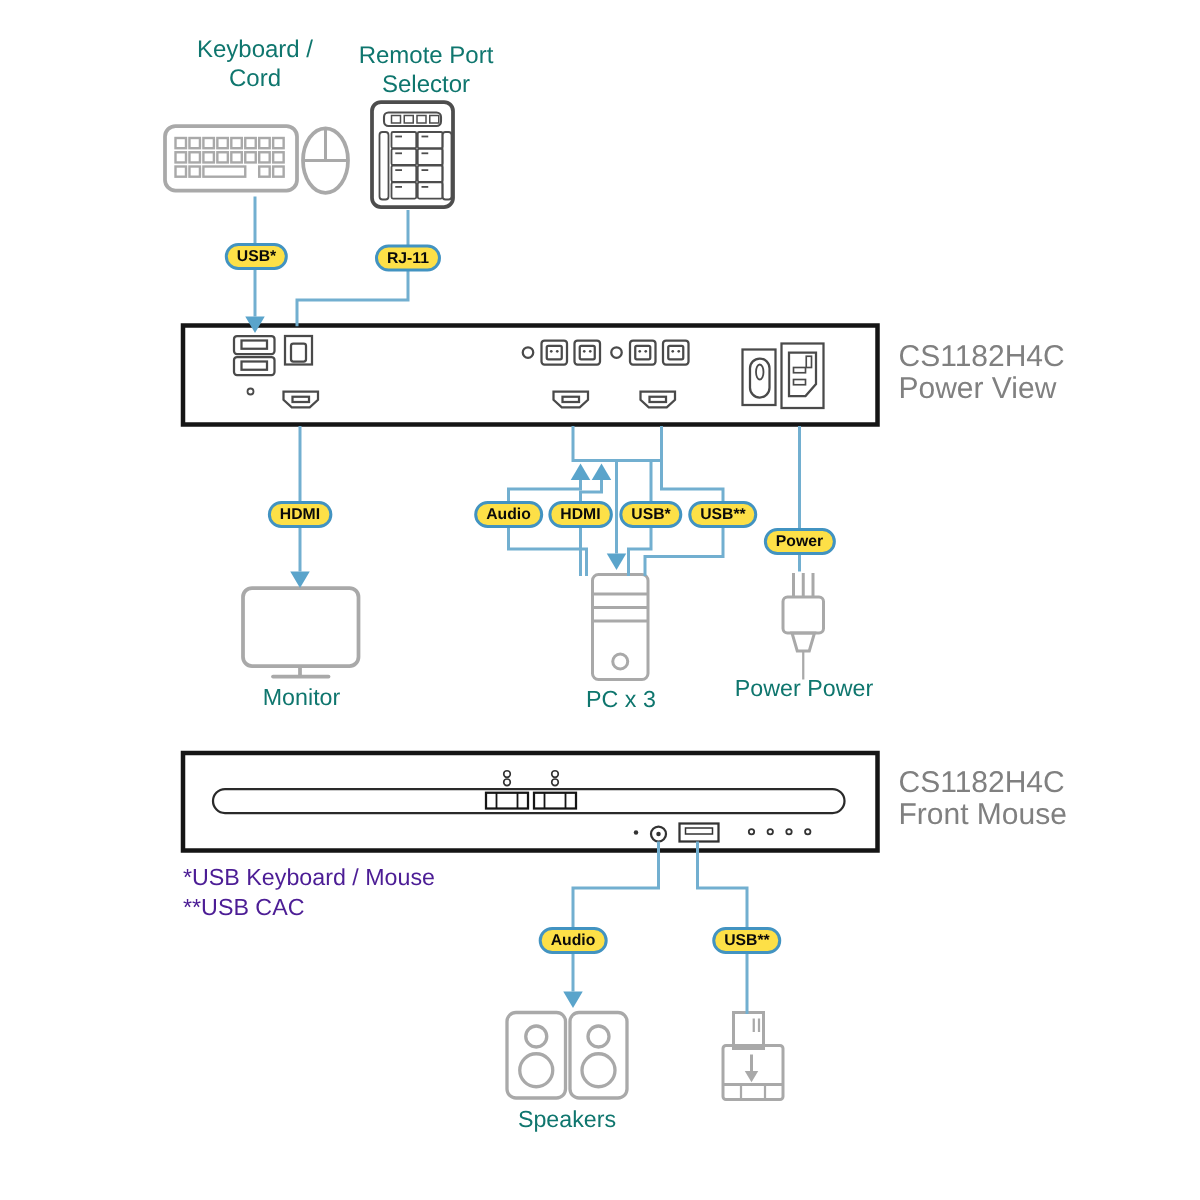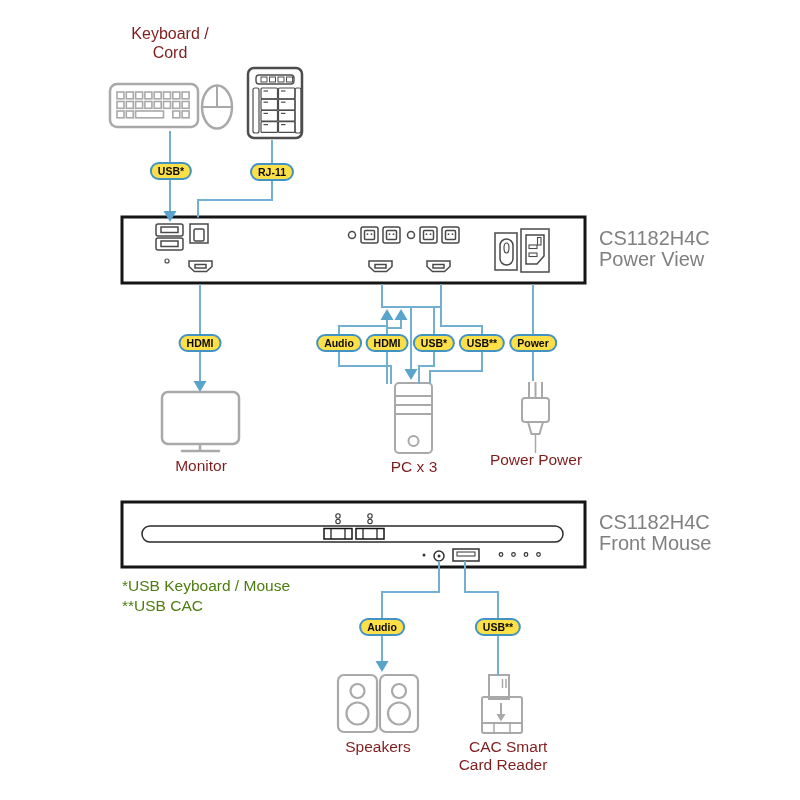--- a/index.html
+++ b/index.html
@@ -1,23 +1,23 @@
 <!DOCTYPE html>
 <html><head>
 <meta charset="utf-8">
 <style>
   html,body{margin:0;padding:0;background:#fff;}
   .stage{position:relative;width:800px;height:800px;background:#ffffff;
          font-family:"Liberation Sans",sans-serif;overflow:hidden;}
   .stage svg{position:absolute;left:0;top:0;}
-  .txt{position:absolute;color:#7f1d1d;}
+  .txt{position:absolute;color:#0f766e;}
   .dev-label{font-size:16px;line-height:19px;text-align:center;transform:translateX(-50%);white-space:nowrap;}
   .panel-title{font-size:20px;line-height:21px;color:#808080;text-align:left;white-space:nowrap;}
-  .caption{font-size:15.5px;line-height:18px;text-align:right;transform:translateX(-50%);white-space:nowrap;}
-  .footnote{font-size:15.5px;line-height:19px;color:#4d7c0f;white-space:nowrap;text-align:right;}
+  .caption{font-size:15.5px;line-height:18px;text-align:center;transform:translateX(-50%);white-space:nowrap;}
+  .footnote{font-size:15.5px;line-height:19px;color:#4c1d95;white-space:nowrap;text-align:right;}
   .pill{position:absolute;transform:translate(-50%,-50%);background:#fde047;
         border:2px solid #4293c1;border-radius:11px;padding:1px 6px;
         font-size:10.5px;font-weight:bold;color:#0a0a0a;white-space:nowrap;z-index:5;}
 </style>
 </head>
 <body>
 
 <div class="stage">
 
   <svg width="800" height="800" viewBox="0 0 800 800">
@@ -248,46 +248,46 @@
       <polygon points="394.5,320 407.5,320 401,309"></polygon>
       <polygon points="404.5,369 417.5,369 411,380"></polygon>
       <polygon points="375.5,661 388.5,661 382,672"></polygon>
     </g>
   </svg>
 
   <div class="txt dev-label" style="left:170px;top:24px">
     <div>Keyboard /</div>
     <div>Cord</div>
   </div>
+  <div class="txt dev-label" style="left:284px;top:28px">
+    <div>Remote Port</div>
+    <div>Selector</div>
+  </div>
 
   <div class="txt panel-title" style="left:599px;top:228px">
     <div>CS1182H4C</div>
     <div>Power View</div>
   </div>
   <div class="txt panel-title" style="left:599px;top:512px">
     <div>CS1182H4C</div>
     <div>Front Mouse</div>
   </div>
 
   <div class="txt caption" style="left:201px;top:457px">Monitor</div>
   <div class="txt caption" style="left:414px;top:458px">PC x 3</div>
   <div class="txt caption" style="left:536px;top:451px">Power Power</div>
   <div class="txt caption" style="left:378px;top:738px">Speakers</div>
-  <div class="txt caption" style="left:503px;top:738px">
-    <div>CAC Smart</div>
-    <div>Card Reader</div>
-  </div>
 
   <div class="txt footnote" style="left:122px;top:576px">*USB Keyboard / Mouse</div>
   <div class="txt footnote" style="left:122px;top:596px">**USB CAC</div>
 
   <div class="pill" style="left:171px;top:171px">USB*</div>
   <div class="pill" style="left:272px;top:172px">RJ-11</div>
   <div class="pill" style="left:200px;top:343px">HDMI</div>
   <div class="pill" style="left:339px;top:343px">Audio</div>
   <div class="pill" style="left:387px;top:343px">HDMI</div>
   <div class="pill" style="left:434px;top:343px">USB*</div>
   <div class="pill" style="left:482px;top:343px">USB**</div>
-  <div class="pill" style="left:533px;top:343px">Power</div>
+  <div class="pill" style="left:533px;top:361px">Power</div>
   <div class="pill" style="left:382px;top:627px">Audio</div>
   <div class="pill" style="left:498px;top:627px">USB**</div>
 
 </div>
 
 </body></html>

